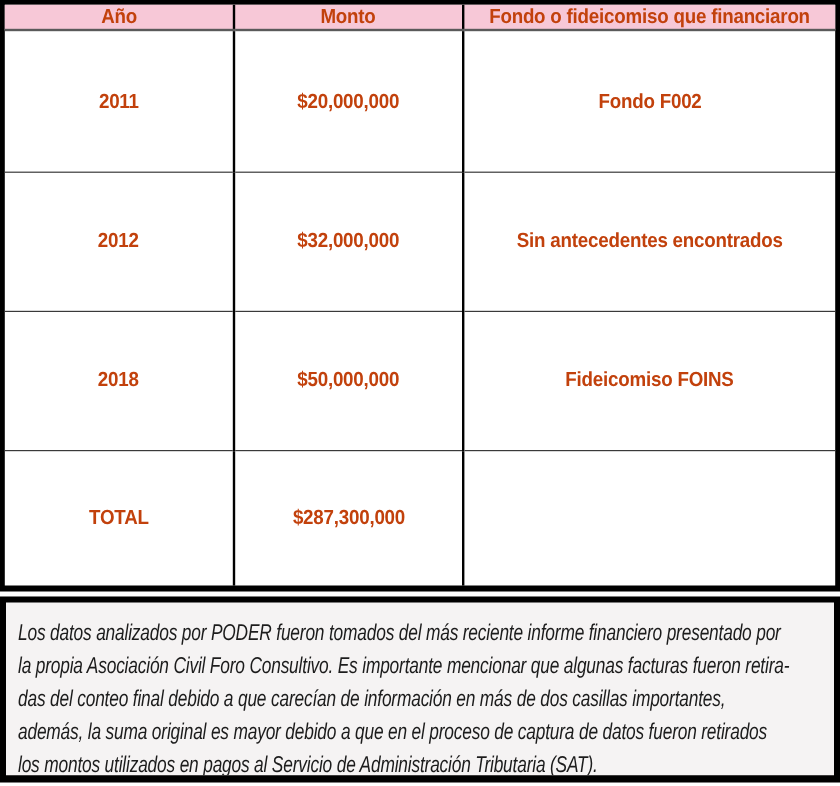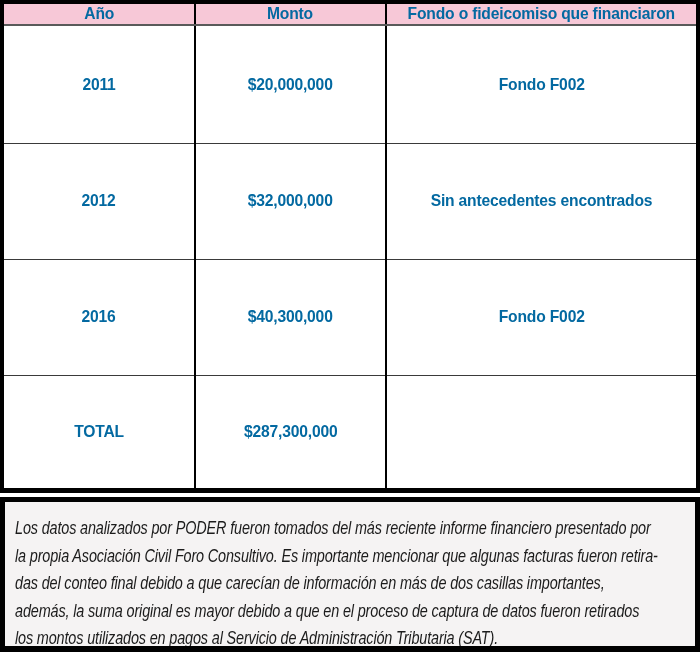--- a/index.html
+++ b/index.html
@@ -27,21 +27,21 @@
     width: 100%;
     height: 100%;
     border-collapse: collapse;
     table-layout: fixed;
   }
   table.data th, table.data td {
     text-align: center;
     vertical-align: middle;
     padding: 0 4px;
     font-weight: 700;
-    color: #0369a1;
+    color: #c2410c;
     font-size: 17px;
     letter-spacing: -0.2px;
     border-left: 2px solid var(--border, #000);
     border-right: 2px solid var(--border, #000);
     border-top: 1.5px solid #3a3a3a;
     border-bottom: 1.5px solid #3a3a3a;
   }
   table.data th {
     background: var(--header_bg, #f7c8d7);
     border-top: none;
@@ -105,23 +105,23 @@
           <td><span class="c">2011</span></td>
           <td><span class="c">$20,000,000</span></td>
           <td><span class="c">Fondo F002</span></td>
         </tr>
         <tr>
           <td><span class="c">2012</span></td>
           <td><span class="c">$32,000,000</span></td>
           <td><span class="c">Sin antecedentes encontrados</span></td>
         </tr>
         <tr>
-          <td><span class="c">2016</span></td>
-          <td><span class="c">$40,300,000</span></td>
-          <td><span class="c">Fondo F002</span></td>
+          <td><span class="c">2018</span></td>
+          <td><span class="c">$50,000,000</span></td>
+          <td><span class="c">Fideicomiso FOINS</span></td>
         </tr>
         <tr>
           <td><span class="c">TOTAL</span></td>
           <td><span class="c">$287,300,000</span></td>
           <td><span class="c"></span></td>
         </tr>
       </tbody>
     </table>
   </div>
 

